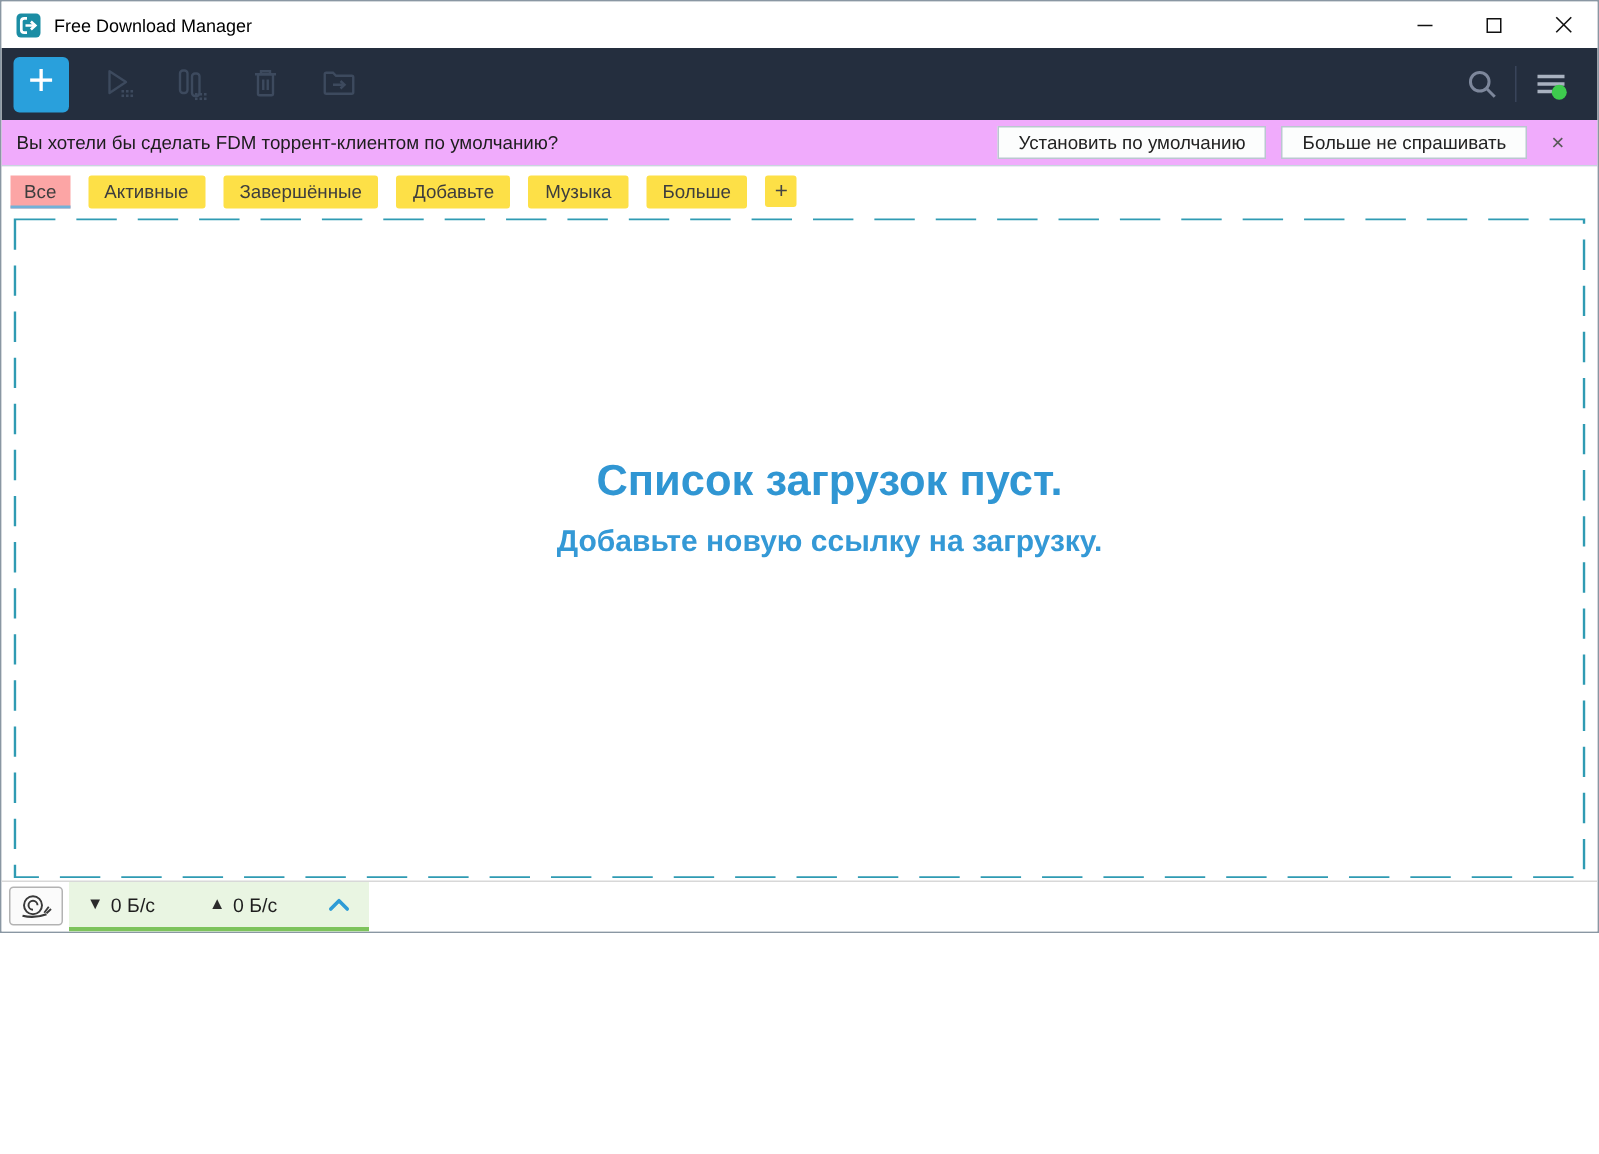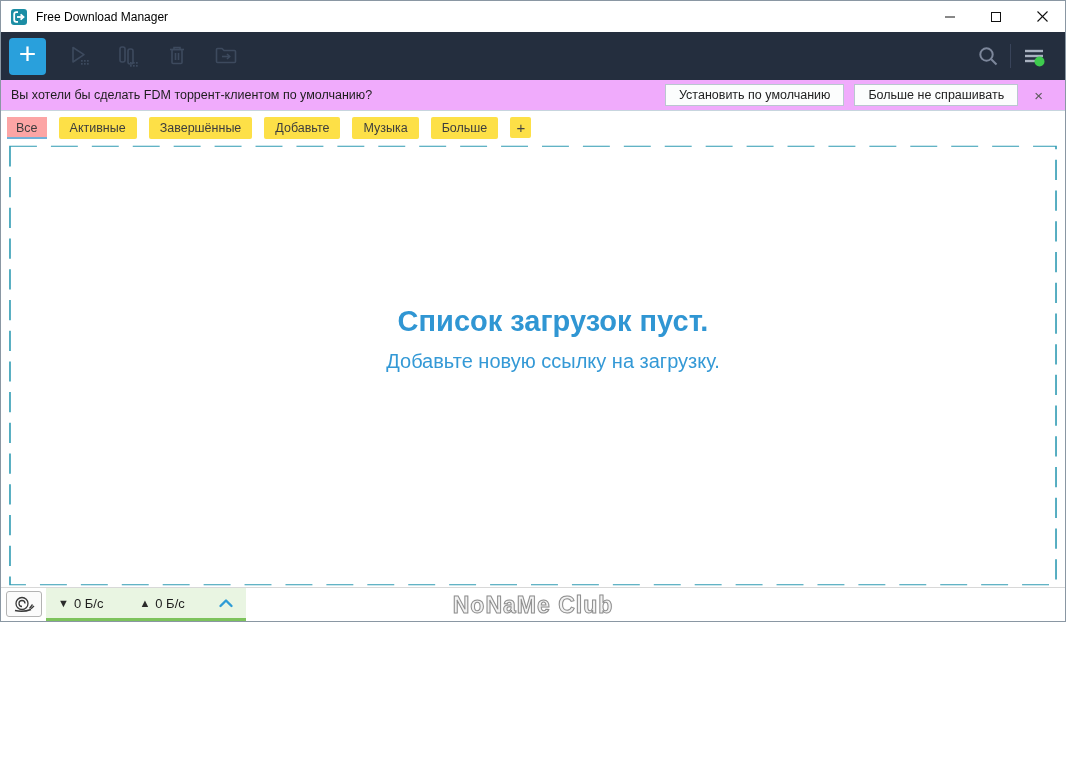--- a/index.html
+++ b/index.html
@@ -110,21 +110,21 @@
     flex: 1 1 auto; position: relative; background: #ffffff;
   }
   .dash-border { position: absolute; inset: 0; width: 100%; height: 100%; }
   .empty-state {
     position: absolute; top: 44%; left: 0; width: 100%;
     transform: translateY(-50%);
     text-align: center;
     padding-left: 40px;
   }
   .empty-title { font-size: 29px; font-weight: bold; color: #3096d3; margin-bottom: 12px; }
-  .empty-subtitle { font-size: 20px; color: #3499d6; }
+  .empty-subtitle { font-size: 20px; color: #3499d6; font-weight: bold; }
 
   
   .statusbar {
     height: 34px; flex: 0 0 34px;
     background: #ffffff; border-top: 1px solid #d8d8d8;
     display: flex; align-items: stretch;
     position: relative;
   }
   .snail-btn {
     width: 36px; margin: 3px 4px 4px 5px;
@@ -322,16 +322,15 @@
         <span>0 Б/с</span>
       </span>
       <button class="panel-chevron">
         <span style="display:flex">
           <svg width="16" height="10" viewBox="0 0 16 10">
               <polyline points="2.5,8 8,2.5 13.5,8" fill="none" stroke="#2e9cd6" stroke-width="2.4" stroke-linecap="round" stroke-linejoin="round"></polyline>
             </svg>
         </span>
       </button>
     </div>
-    <span class="watermark">NoNaMe Club</span>
   </div>
 
 </div>
 
 </body></html>

